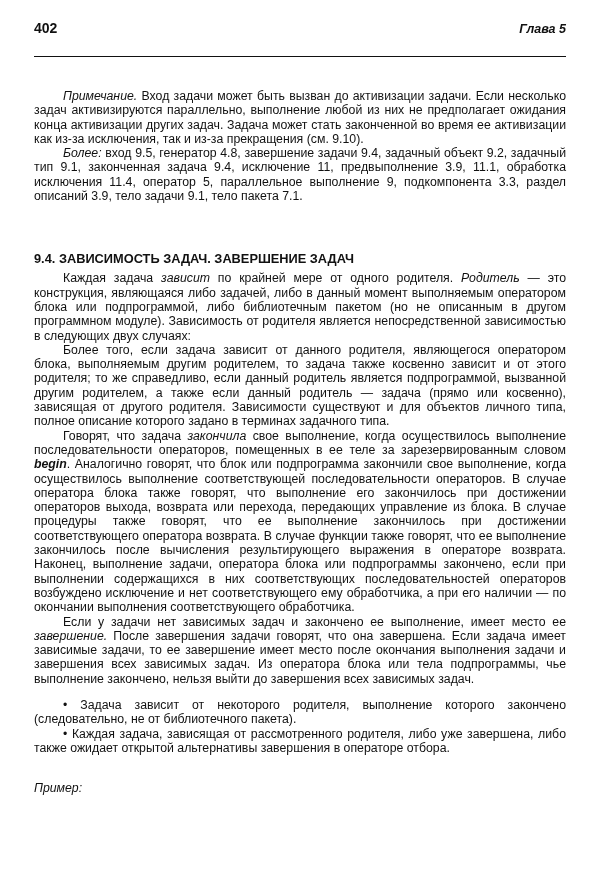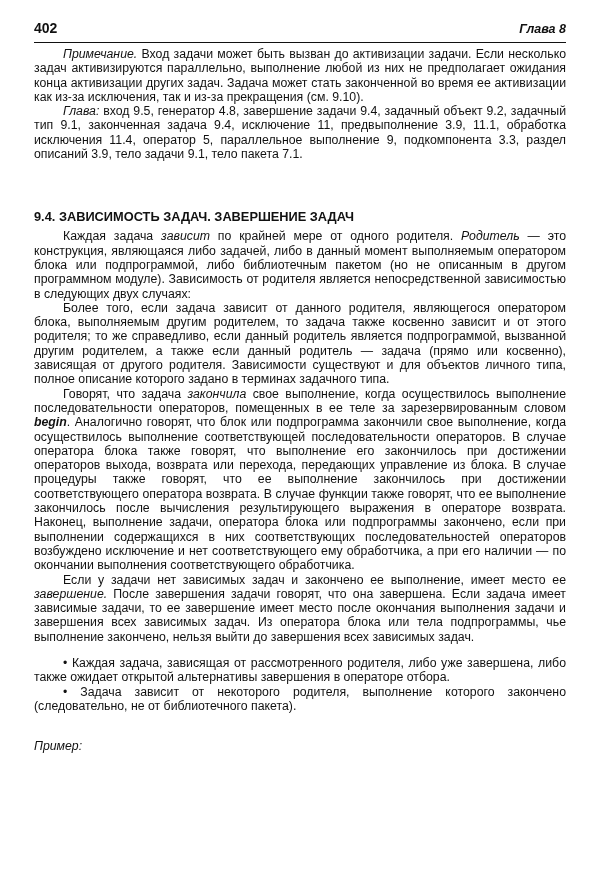--- a/index.html
+++ b/index.html
@@ -1,58 +1,58 @@
 <!DOCTYPE html>
 <html><head>
 <meta charset="utf-8">
 <style>
   html, body { margin: 0; padding: 0; background: #ffffff; }
   body { width: 600px; height: 886px; position: relative; overflow: hidden; font-family: "Liberation Sans", sans-serif; color: #111; }
   .page { position: absolute; left: 34px; top: 18px; width: 532px; }
-  .header { display: flex; justify-content: space-between; align-items: flex-end; font-weight: bold; font-size: 14px; padding-bottom: 6px; border-bottom: 1.5px solid #111; height: 18px; }
+  .header { display: flex; justify-content: space-between; align-items: flex-end; font-weight: bold; font-size: 14px; padding-bottom: 20px; border-bottom: 1.5px solid #111; height: 18px; }
   .header .chapter { font-style: italic; font-size: 12.5px; }
   .p { font-size: 12.3px; line-height: 14.3px; text-align: justify; margin: 0; text-indent: 29px; }
-  .note { margin-top: 4px; }
+  .note { margin-top: 32px; }
   .refs { }
   .section-title { font-weight: bold; font-size: 12.8px; margin-top: 48px; margin-bottom: 5px; }
   .bullet { font-size: 12.3px; line-height: 14.3px; text-align: justify; margin: 0; text-indent: 29px; }
   .gap { height: 12px; }
   .example-label { font-style: italic; font-size: 12.3px; margin-top: 14px; }
   em, i { font-style: italic; }
   b { font-weight: bold; font-style: italic; }
 </style>
 </head>
 <body>
 
 <div class="page">
 
   <div class="header">
     <span>402</span>
-    <span class="chapter">Глава 8</span>
+    <span class="chapter">Глава 5</span>
   </div>
 
   <p class="p note"><i>Примечание.</i><span> Вход задачи может быть вызван до активизации задачи. Если несколько задач активизируются параллельно, выполнение любой из них не предполагает ожидания конца активизации других задач. Задача может стать законченной во время ее активизации как из-за исключения, так и из-за прекращения (см. 9.10).</span></p>
 
-  <p class="p refs"><i>Глава:</i><span> вход 9.5, генератор 4.8, завершение задачи 9.4, задачный объект 9.2, задачный тип 9.1, законченная задача 9.4, исключение 11, предвыполнение 3.9, 11.1, обработка исключения 11.4, оператор 5, параллельное выполнение 9, подкомпонента 3.3, раздел описаний 3.9, тело задачи 9.1, тело пакета 7.1.</span></p>
+  <p class="p refs"><i>Более:</i><span> вход 9.5, генератор 4.8, завершение задачи 9.4, задачный объект 9.2, задачный тип 9.1, законченная задача 9.4, исключение 11, предвыполнение 3.9, 11.1, обработка исключения 11.4, оператор 5, параллельное выполнение 9, подкомпонента 3.3, раздел описаний 3.9, тело задачи 9.1, тело пакета 7.1.</span></p>
 
   <div class="section-title">9.4. ЗАВИСИМОСТЬ ЗАДАЧ. ЗАВЕРШЕНИЕ ЗАДАЧ</div>
 
   <p class="p"><span>Каждая задача </span><i>зависит</i><span> по крайней мере от одного родителя. </span><i>Родитель</i><span> — это конструкция, являющаяся либо задачей, либо в данный момент выполняемым оператором блока или подпрограммой, либо библиотечным пакетом (но не описанным в другом программном модуле). Зависимость от родителя является непосредственной зависимостью в следующих двух случаях:</span></p>
 
 
   <p class="p">Более того, если задача зависит от данного родителя, являющегося оператором блока, выполняемым другим родителем, то задача также косвенно зависит и от этого родителя; то же справедливо, если данный родитель является подпрограммой, вызванной другим родителем, а также если данный родитель — задача (прямо или косвенно), зависящая от другого родителя. Зависимости существуют и для объектов личного типа, полное описание которого задано в терминах задачного типа.</p>
 
   <p class="p"><span>Говорят, что задача </span><i>закончила</i><span> свое выполнение, когда осуществилось выполнение последовательности операторов, помещенных в ее теле за зарезервированным словом </span><b>begin</b><span>. Аналогично говорят, что блок или подпрограмма закончили свое выполнение, когда осуществилось выполнение соответствующей последовательности операторов. В случае оператора блока также говорят, что выполнение его закончилось при достижении операторов выхода, возврата или перехода, передающих управление из блока. В случае процедуры также говорят, что ее выполнение закончилось при достижении соответствующего оператора возврата. В случае функции также говорят, что ее выполнение закончилось после вычисления результирующего выражения в операторе возврата. Наконец, выполнение задачи, оператора блока или подпрограммы закончено, если при выполнении содержащихся в них соответствующих последовательностей операторов возбуждено исключение и нет соответствующего ему обработчика, а при его наличии — по окончании выполнения соответствующего обработчика.</span></p>
 
   <p class="p"><span>Если у задачи нет зависимых задач и закончено ее выполнение, имеет место ее </span><i>завершение.</i><span> После завершения задачи говорят, что она завершена. Если задача имеет зависимые задачи, то ее завершение имеет место после окончания выполнения задачи и завершения всех зависимых задач. Из оператора блока или тела подпрограммы, чье выполнение закончено, нельзя выйти до завершения всех зависимых задач.</span></p>
 
 
   <div class="gap"></div>
 
+  <p class="bullet">• Задача зависит от некоторого родителя, выполнение которого закончено (следовательно, не от библиотечного пакета).</p>
   <p class="bullet">• Каждая задача, зависящая от рассмотренного родителя, либо уже завершена, либо также ожидает открытой альтернативы завершения в операторе отбора.</p>
-  <p class="bullet">• Задача зависит от некоторого родителя, выполнение которого закончено (следовательно, не от библиотечного пакета).</p>
 
   <div class="gap"></div>
 
 
   <div class="example-label">Пример:</div>
 
 </div>
 
 </body></html>

